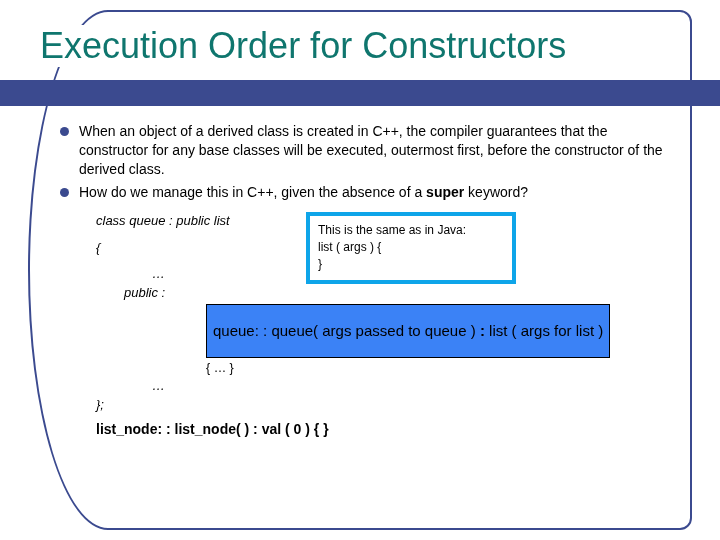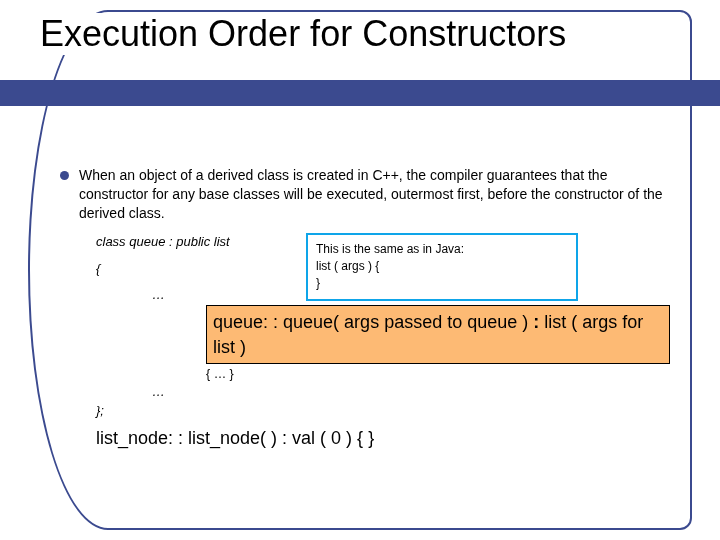--- a/index.html
+++ b/index.html
@@ -25,39 +25,38 @@
     position: absolute;
     top: 80px;
     left: 0;
     right: 0;
     height: 26px;
     background: #3b4a8f;
     z-index: 1;
   }
   .title {
     position: absolute;
-    top: 13px;
+    top: 25px;
     left: 36px;
     font-size: 36px;
     font-weight: normal;
-    color: #000000;
+    color: #0f766e;
     z-index: 2;
     background: #fff;
     padding: 0 4px;
   }
   .content {
     position: absolute;
     top: 122px;
     left: 60px;
     right: 50px;
     z-index: 2;
     font-size: 14px;
     line-height: 1.35;
     color: #000;
-    margin-top: 44px;
   }
   .bullet-row {
     display: flex;
     align-items: flex-start;
     margin-bottom: 4px;
   }
   .bullet {
     width: 9px;
     height: 9px;
     background: #3b4a8f;
@@ -72,74 +71,82 @@
     font-size: 13px;
     position: relative;
   }
   .code-line { margin-bottom: 2px; font-style: italic; }
   .indent1 { padding-left: 28px; }
   .indent2 { padding-left: 56px; }
   .java-box {
     position: absolute;
     top: 0;
     left: 210px;
-    width: 272px;
-    border: 2px solid #0ea5e9;
+    width: 210px;
+    border: 4px solid #0ea5e9;
     padding: 6px 8px;
     font-size: 12px;
     background: #fff;
     line-height: 1.45;
   }
   .java-box .jindent { padding-left: 40px; }
   .cpp-box {
     border: 1px solid #000;
-    padding: 4px 6px;
+    padding: 16px 6px;
     display: inline-block;
     margin-left: 110px;
-    font-size: 18px;
-    background: #fdba74;
+    font-size: 15px;
+    background: #3b82f6;
   }
   .cpp-box-line2 {
     margin-left: 110px;
     font-size: 12.5px;
     padding-top: 2px;
   }
   .italic { }
   .bold { font-weight: bold; }
   .footer-code {
     margin-left: 36px;
     margin-top: 4px;
-    font-size: 18px;
+    font-size: 14px;
+    font-weight: bold;
   }
 </style>
 </head>
 <body>
 
 <div class="slide-frame"></div>
 <div class="title-bar"></div>
 <div class="title">Execution Order for Constructors</div>
 
 <div class="content">
 
   <div class="bullet-row">
     <span class="bullet"></span>
     <span class="bullet-text">When an object of a derived class is created in C++, the compiler guarantees that the constructor for any base classes will be executed, outermost first, before the constructor of the derived class.</span>
   </div>
 
+  <div class="bullet-row">
+    <span class="bullet"></span>
+    <span class="bullet-text">
+      <span>How do we manage this in C++, given the absence of a </span><span class="bold">super</span><span> keyword?</span>
+    </span>
+  </div>
 
   <div class="code-area">
     <div class="java-box">
       <div>This is the same as in Java:</div>
       <div><span>list ( </span><span class="italic">args</span><span> ) {</span></div>
       <div>}</div>
     </div>
 
     <div class="code-line">class queue : public list</div>
     <div class="code-line" style="margin-top:10px">{</div>
     <div class="code-line indent2" style="margin-top:8px">…</div>
+    <div class="code-line indent1">public :</div>
 
     <div class="cpp-box">
       <span>queue: : queue( </span><span class="italic">args passed to queue</span><span> ) </span><span class="bold">: </span><span>list ( </span><span class="italic">args for list</span><span> )</span>
     </div>
     <div class="cpp-box-line2">{ … }</div>
 
     <div class="code-line indent2">…</div>
     <div class="code-line">};</div>
   </div>
 

